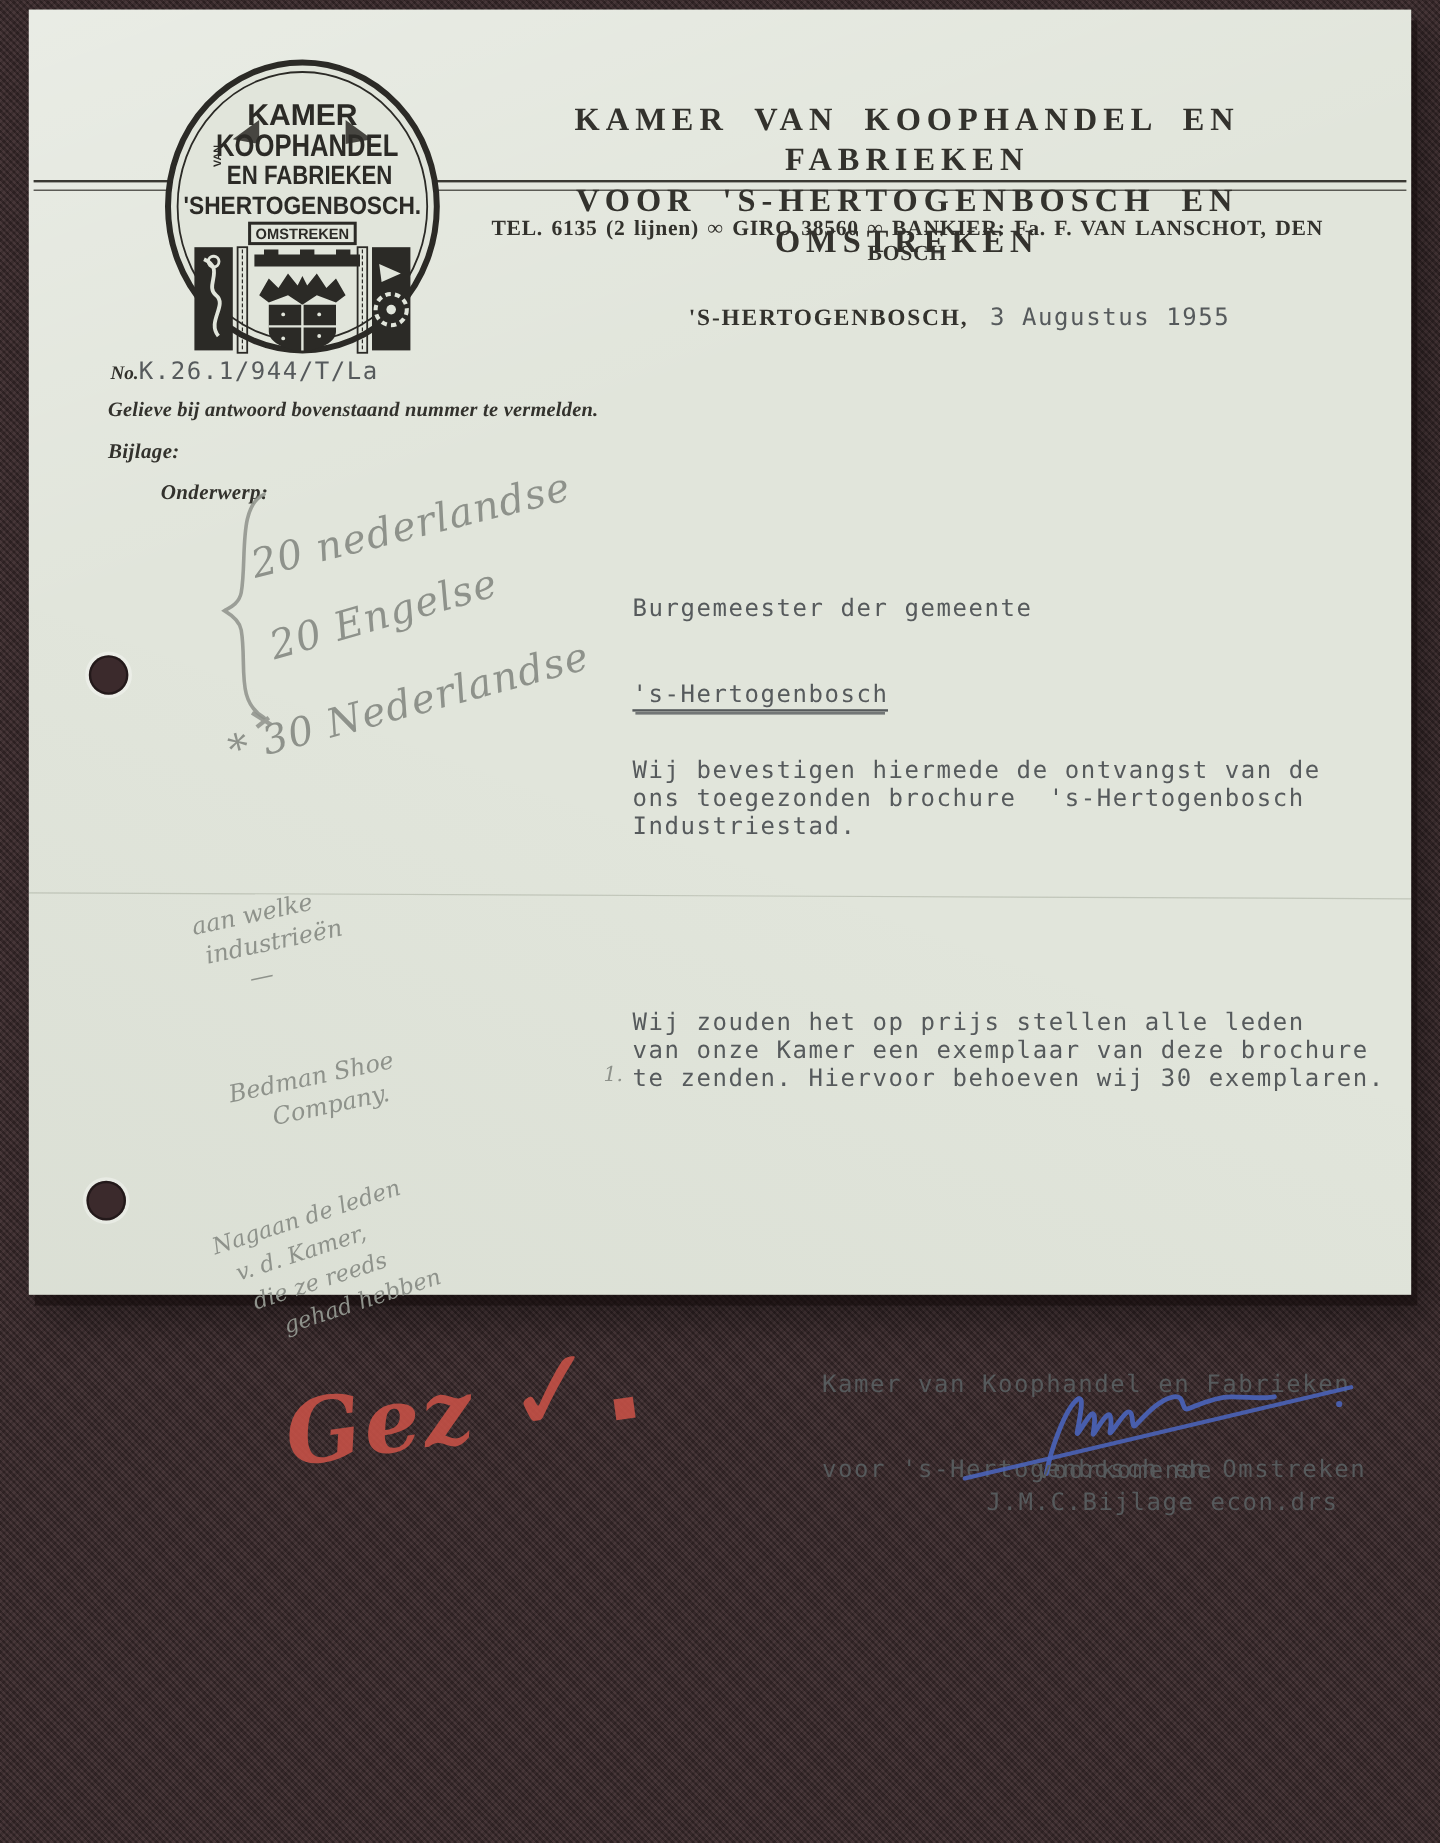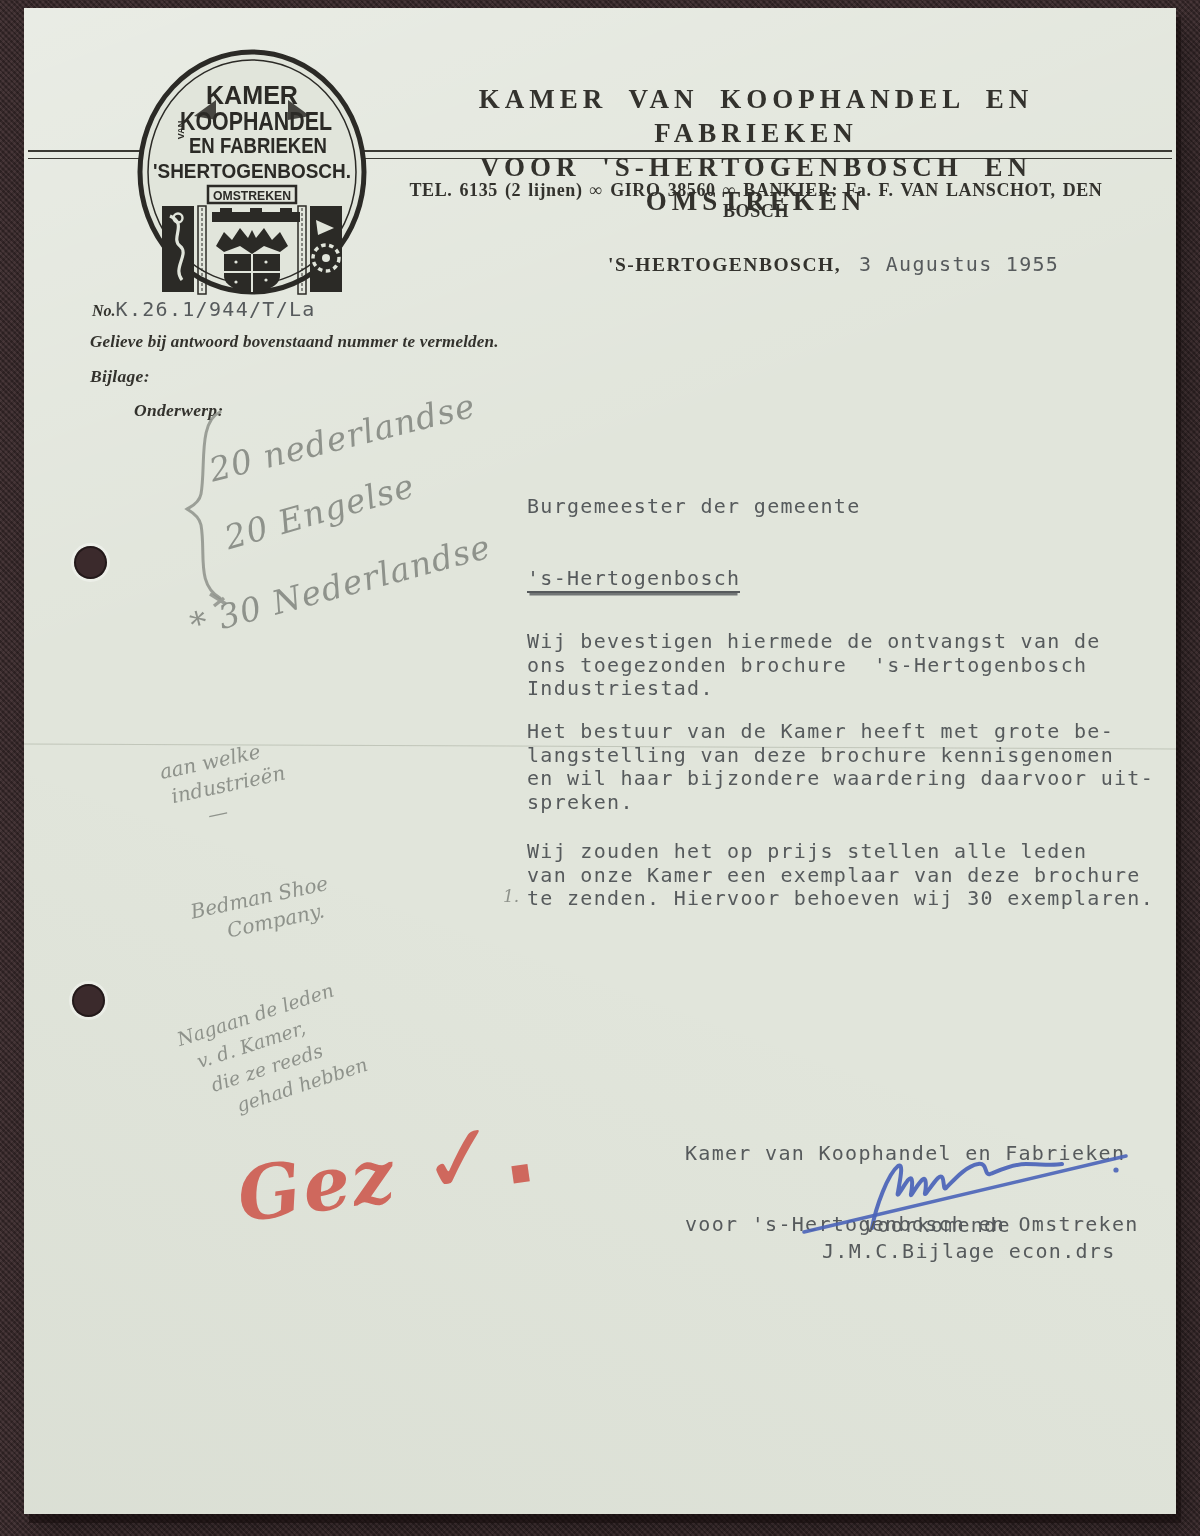--- a/index.html
+++ b/index.html
@@ -5,21 +5,21 @@
   html,body{margin:0;padding:0;}
   body{
     width:1200px;height:1536px;position:relative;overflow:hidden;
     background-color:#3e2d2f;
     background-image:
       repeating-linear-gradient(45deg, rgba(0,0,0,.18) 0 2px, rgba(255,255,255,.03) 2px 4px),
       repeating-linear-gradient(-45deg, rgba(0,0,0,.12) 0 2px, rgba(255,255,255,.02) 2px 4px);
     font-family:"Liberation Serif", serif;
   }
   .paper{
-    position:absolute;left:24px;top:8px;width:1152px;height:1506px;
+    position:absolute;left:24px;top:8px;width:1152px;height:1071px;
     background:#e1e5db;
     background-image:
       linear-gradient(160deg, rgba(255,255,255,.28), rgba(0,0,0,0) 35%),
       linear-gradient(20deg, rgba(120,130,110,.06), rgba(0,0,0,0) 40%);
     box-shadow: 5px 9px 0 rgba(22,12,12,.55), 14px 20px 30px rgba(0,0,0,.35);
   }
   .abs{position:absolute;}
   .print{color:#33322d;}
   .serif-b{font-family:"Liberation Serif", serif;font-weight:bold;}
   .serif-bi{font-family:"Liberation Serif", serif;font-weight:bold;font-style:italic;}
@@ -102,21 +102,21 @@
     <circle cx="196" cy="212" r="13" fill="none" stroke="#e1e5db" stroke-width="3.4" stroke-dasharray="4.5 3.5"></circle>
     <circle cx="196" cy="212" r="4" fill="#e1e5db"></circle>
   </svg>
 
   <div class="abs serif-b print header-title" style="left:362px;top:74px;">
     <div>KAMER VAN KOOPHANDEL EN FABRIEKEN</div>
     <div>VOOR 'S-HERTOGENBOSCH EN OMSTREKEN</div>
   </div>
   <div class="abs serif-b print tel-line" style="left:362px;top:172px;">TEL. 6135 (2 lijnen) ∞ GIRO 38560 ∞ BANKIER: Fa. F. VAN LANSCHOT, DEN BOSCH</div>
 
-  <div class="abs" style="left:584px;top:245px;white-space:nowrap;">
+  <div class="abs" style="left:550px;top:245px;white-space:nowrap;">
     <span class="serif-b print place">'S-HERTOGENBOSCH,</span>
     <span class="mono" style="margin-left:14px;">3 Augustus 1955</span>
   </div>
 
   <div class="abs" style="left:68px;top:290px;white-space:nowrap;">
     <span class="serif-bi print" style="font-size:16px;">No.</span><span class="mono">K.26.1/944/T/La</span>
   </div>
   <div class="abs serif-bi print ref-note" style="left:66px;top:324px;">Gelieve bij antwoord bovenstaand nummer te vermelden.</div>
   <div class="abs serif-bi print label-it" style="left:66px;top:358px;">Bijlage:</div>
   <div class="abs serif-bi print label-it" style="left:66px;top:392px;margin-left:44px;">Onderwerp:</div>
@@ -131,24 +131,20 @@
   <div class="abs pencil pencil-big" style="left:162px;top:560px;transform:rotate(-15deg);">* 30 Nederlandse</div>
 
   <div class="abs mono" style="left:503px;top:440px;">
     <div>Burgemeester der gemeente</div>
     <div style="margin-top:1px;"><span class="address-underline">'s-Hertogenbosch</span></div>
   </div>
 
   <div class="abs mono" style="left:503px;top:622px;">Wij bevestigen hiermede de ontvangst van de
 ons toegezonden brochure  's-Hertogenbosch
 Industriestad.</div>
-  <div class="abs mono" style="left:503px;top:712px;">Het bestuur van de Kamer heeft met grote be-
-langstelling van deze brochure kennisgenomen
-en wil haar bijzondere waardering daarvoor uit-
-spreken.</div>
   <div class="abs mono" style="left:503px;top:832px;">Wij zouden het op prijs stellen alle leden
 van onze Kamer een exemplaar van deze brochure
 te zenden. Hiervoor behoeven wij 30 exemplaren.</div>
 
   <div class="abs pencil" style="left:479px;top:878px;font-size:17px;">1.</div>
 
   <div class="abs pencil pencil-med" style="left:140px;top:738px;transform:rotate(-12deg);">aan welke
  industrieën
       —</div>
   <div class="abs pencil pencil-med" style="left:168px;top:876px;transform:rotate(-12deg);">Bedman Shoe

